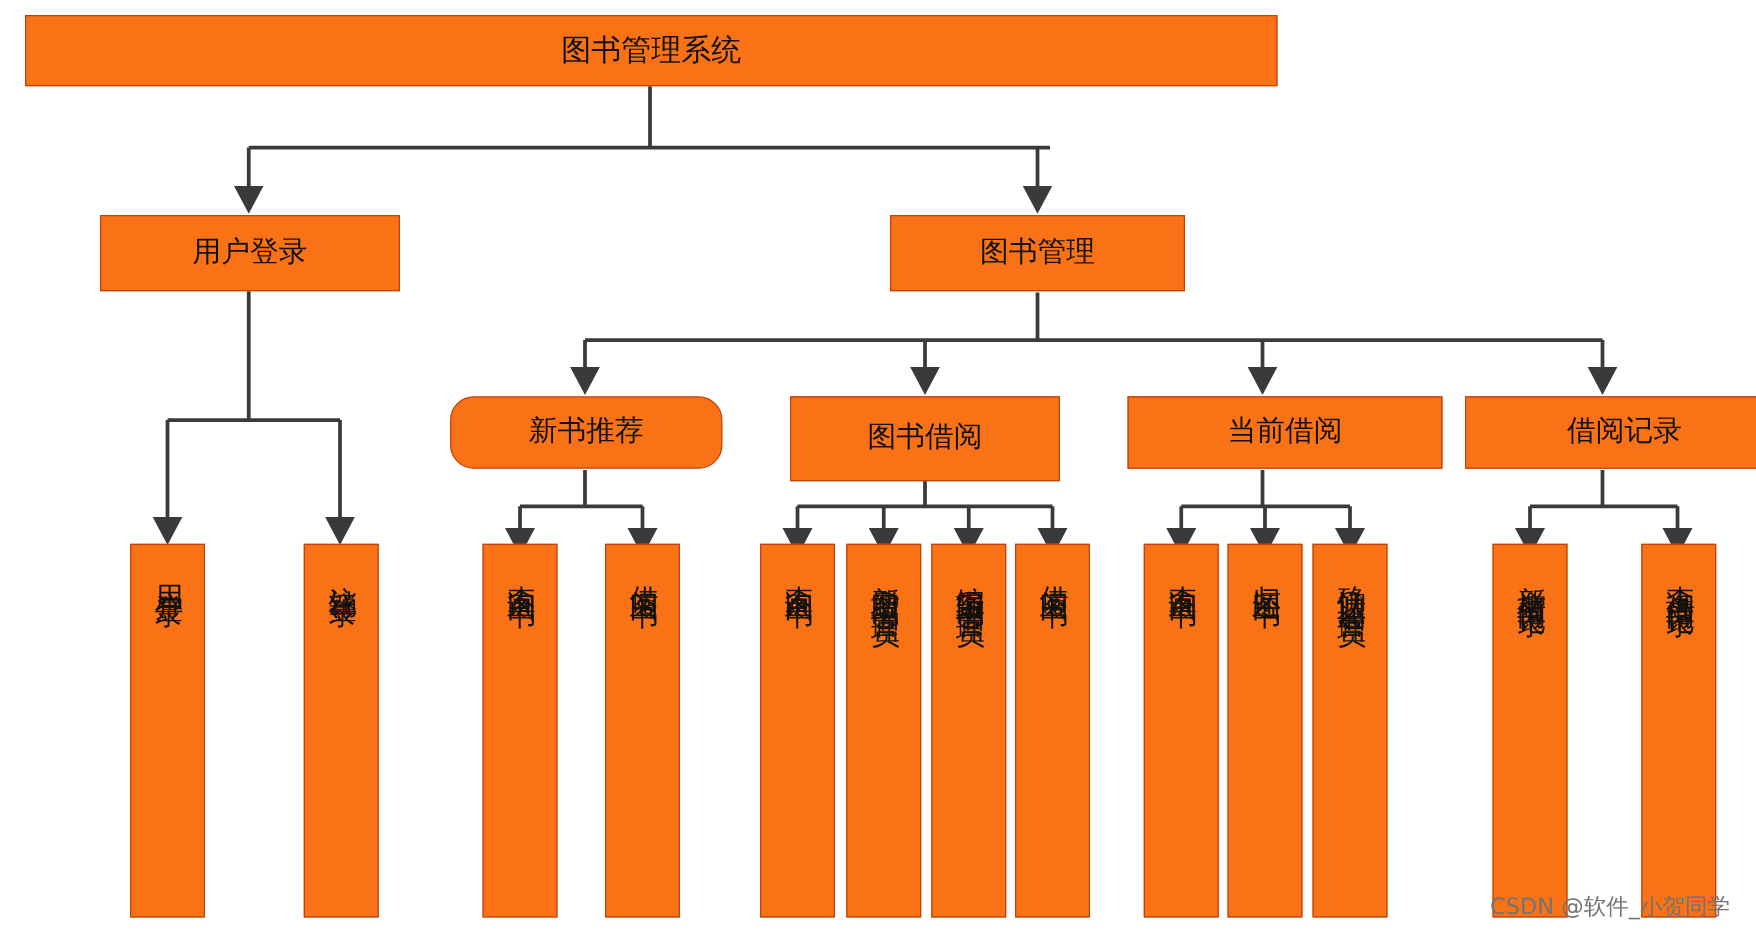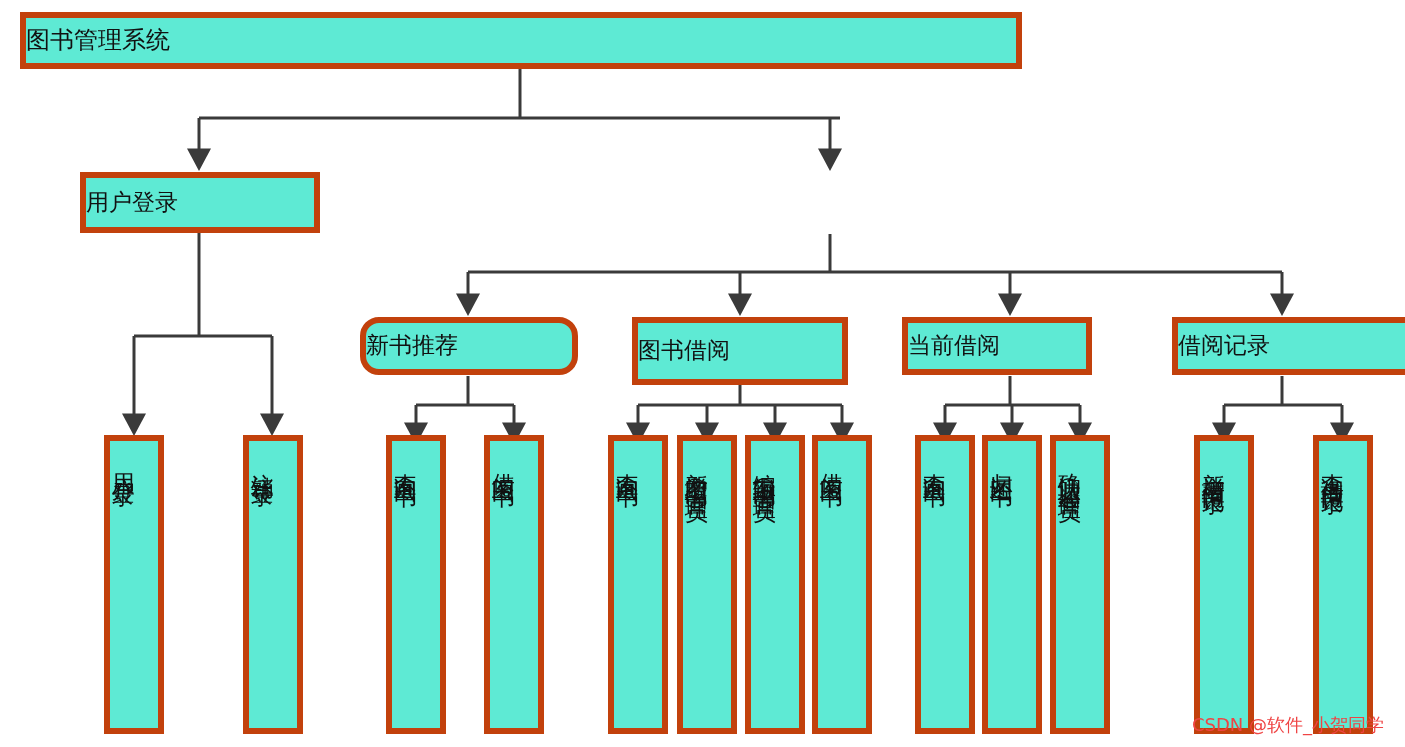--- a/index.html
+++ b/index.html
@@ -13,26 +13,26 @@
   }
   #canvas{position:absolute;left:0;top:0;width:1405px;height:747px;}
 
   
   #wires{position:absolute;left:0;top:0;width:1405px;height:747px;z-index:1;}
 
   
   .node{
     position:absolute;
     box-sizing:border-box;
-    background:#5eead4;
-    border:6px solid #c2410c;
+    background:#f97316;
+    border:1px solid #c2410c;
     z-index:2;
     display:flex;
     align-items:center;
-    justify-content:flex-start;
+    justify-content:center;
     color:#111111;
   }
   .node .label{
     display:block;
     line-height:1.12;
     text-align:center;
     white-space:nowrap;
   }
   
   .node.h .label{font-size:23px;}
@@ -46,21 +46,21 @@
     letter-spacing:4px;
     white-space:normal;
     max-height:100%;
   }
 
   
   #watermark{
     position:absolute;
     left:1192px;top:713px;
     font-size:18px;
-    color:#ef4444;
+    color:#737373;
     z-index:3;
     white-space:nowrap;
     font-family:"DejaVu Sans","Liberation Sans",sans-serif;
   }
 </style>
 </head>
 <body>
 
 <div id="canvas">
 
@@ -115,30 +115,33 @@
   </svg>
 
   <div class="node h root" style="left:20px;top:12px;width:1002px;height:57px;">
     <span class="label">图书管理系统</span>
   </div>
 
   <div class="node h" style="left:80px;top:172px;width:240px;height:61px;">
     <span class="label">用户登录</span>
   </div>
 
+  <div class="node h" style="left:712px;top:172px;width:236px;height:61px;">
+    <span class="label">图书管理</span>
+  </div>
 
   <div class="node h" style="left:360px;top:317px;width:218px;height:58px;border-radius:19px;">
     <span class="label">新书推荐</span>
   </div>
 
   <div class="node h" style="left:632px;top:317px;width:216px;height:68px;">
     <span class="label">图书借阅</span>
   </div>
 
-  <div class="node h" style="left:902px;top:317px;width:190px;height:58px;">
+  <div class="node h" style="left:902px;top:317px;width:252px;height:58px;">
     <span class="label">当前借阅</span>
   </div>
 
   <div class="node h" style="left:1172px;top:317px;width:255px;height:58px;">
     <span class="label">借阅记录</span>
   </div>
 
   <div class="node v" style="left:104px;top:435px;width:60px;height:299px;">
     <span class="label">用户登录</span>
   </div>

